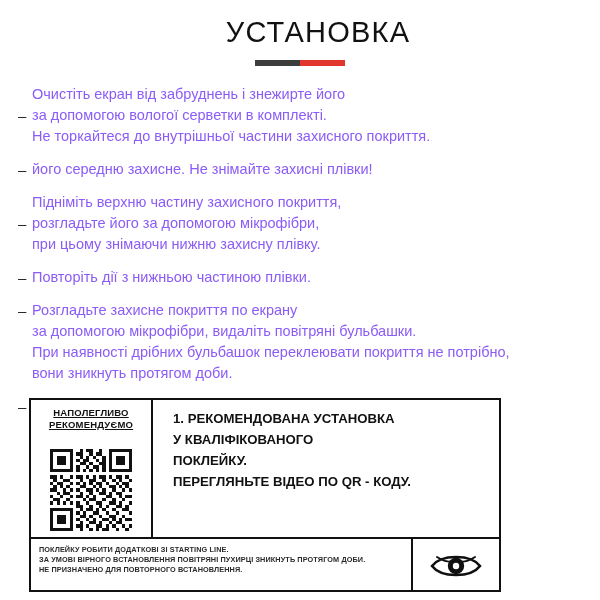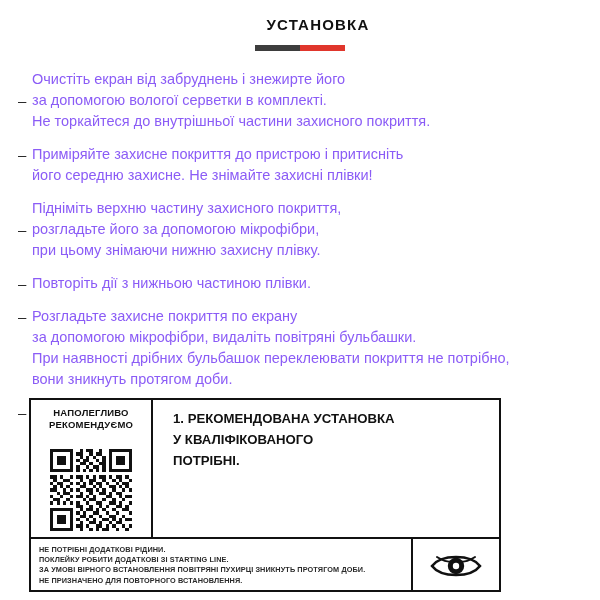--- a/index.html
+++ b/index.html
@@ -17,23 +17,23 @@
   .page {
     position: relative;
     width: 600px;
     height: 600px;
     box-sizing: border-box;
   }
 
   
   .title {
     text-align: center;
-    font-size: 15px;
+    font-size: 29px;
     letter-spacing: 1.2px;
-    font-weight: 700;
+    font-weight: 400;
     color: #111;
     margin: 17px 0 0 0;
     line-height: 1.1;
     padding-left: 36px;
   }
   .divider-wrap {
     display: flex;
     justify-content: center;
     margin-top: 11px;
   }
@@ -100,20 +100,21 @@
     align-items: center;
   }
   .recommend {
     font-size: 9.5px;
     font-weight: bold;
     letter-spacing: 0.2px;
     text-align: center;
     line-height: 12px;
     color: #111;
     margin-bottom: 18px;
+    text-decoration: underline;
   }
   .qr {
     width: 96px;
     height: 96px;
     display: block;
     image-rendering: pixelated;
   }
   .card-right {
     flex: 1;
     padding: 10px 10px 6px 20px;
@@ -179,21 +180,20 @@
       <div class="step-text">
         <span class="ln">Очистіть екран від забруднень і знежирте його</span>
         <span class="ln">за допомогою вологої серветки в комплекті.</span>
         <span class="ln">Не торкайтеся до внутрішньої частини захисного покриття.</span>
       </div>
     </div>
 
     <div class="step">
       <div class="dash">–</div>
       <div class="step-text">
-        <span class="ln">Приміряйте захисне покриття до пристрою і притисніть</span>
         <span class="ln">його середню захисне. Не знімайте захисні плівки!</span>
       </div>
     </div>
 
     <div class="step multi">
       <div class="dash">–</div>
       <div class="step-text">
         <span class="ln">Підніміть верхню частину захисного покриття,</span>
         <span class="ln">розгладьте його за допомогою мікрофібри,</span>
         <span class="ln">при цьому знімаючи нижню захисну плівку.</span>
@@ -413,27 +413,27 @@
               <rect x="16" y="24" width="2" height="1"></rect>
             <rect x="20" y="24" width="1" height="1"></rect>
               <rect x="23" y="24" width="1" height="1"></rect>
           </g>
         </svg>
       </div>
 
       <div class="card-right">
         <p>1. РЕКОМЕНДОВАНА УСТАНОВКА</p>
         <p>У КВАЛІФІКОВАНОГО</p>
-        <p>ПОТРІБНІ.</p>
+        <p>ПОКЛЕЙКУ.</p>
+        <p>ПЕРЕГЛЯНЬТЕ ВІДЕО ПО QR - КОДУ.</p>
       </div>
     </div>
 
     <div class="card-bottom">
       <div class="fineprint">
-        <div>НЕ ПОТРІБНІ ДОДАТКОВІ РІДИНИ.</div>
         <div>ПОКЛЕЙКУ РОБИТИ ДОДАТКОВІ ЗІ STARTING LINE.</div>
         <div>ЗА УМОВІ ВІРНОГО ВСТАНОВЛЕННЯ  ПОВІТРЯНІ ПУХИРЦІ ЗНИКНУТЬ ПРОТЯГОМ ДОБИ.</div>
         <div>НЕ ПРИЗНАЧЕНО ДЛЯ ПОВТОРНОГО ВСТАНОВЛЕННЯ.</div>
       </div>
       <div class="eye-cell">
         <svg width="54" height="30" viewBox="0 0 54 30">
           <path d="M3 15 C12 3, 42 3, 51 15 C42 27, 12 27, 3 15 Z" fill="none" stroke="#111" stroke-width="2.6"></path>
           <circle cx="27" cy="15" r="8.2" fill="#111"></circle>
           <circle cx="27" cy="15" r="3.2" fill="#fff"></circle>
           <path d="M8 6 C14 10, 20 11, 24 11" fill="none" stroke="#111" stroke-width="2" stroke-linecap="round"></path>

